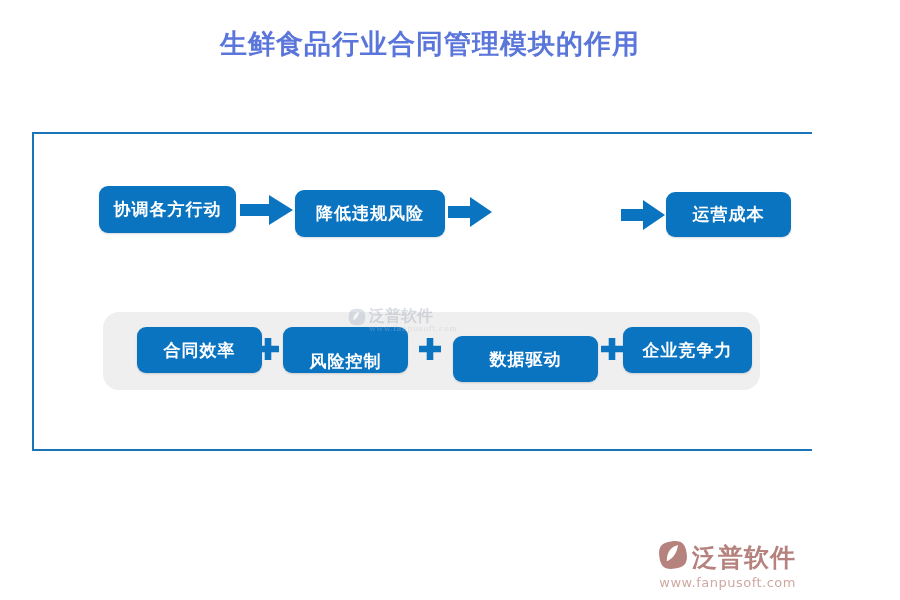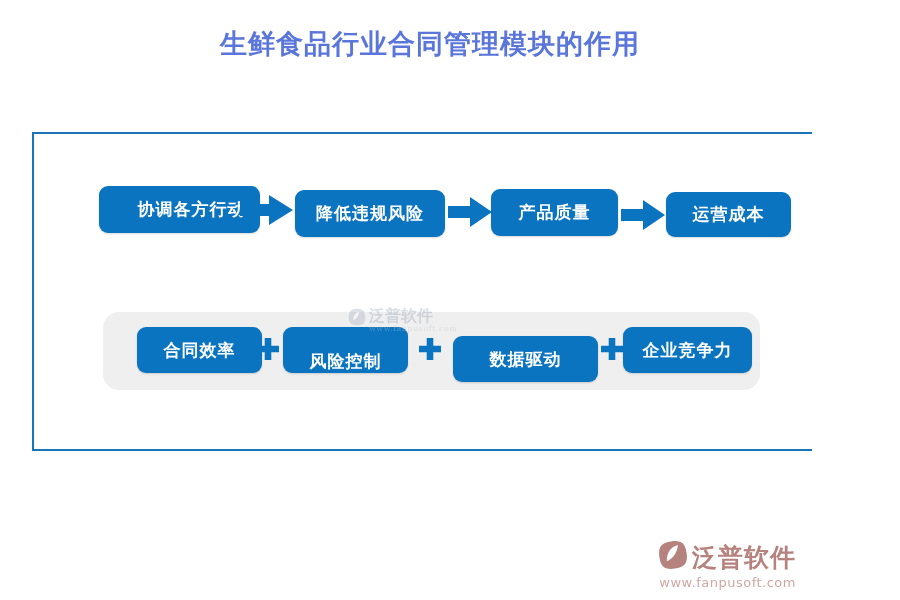--- a/index.html
+++ b/index.html
@@ -45,43 +45,40 @@
 </style>
 </head>
 <body>
 
 <div class="stage">
 
   <div class="page-title">生鲜食品行业合同管理模块的作用</div>
 
   <div class="outer-frame">
 
-    <div class="flow-box" style="left:65px;top:52px;width:137px;height:47px;padding-left:24px;">
+    <div class="flow-box" style="left:65px;top:52px;width:137px;height:47px;">
       <span>协调各方行动</span>
     </div>
 
     <div class="arrow" style="left:206px;top:61px;">
       <svg width="53" height="30" viewBox="0 0 53 30">
         <polygon points="0,9 29,9 29,0 53,15 29,30 29,21 0,21" fill="#0a74c1"></polygon>
       </svg>
     </div>
 
     <div class="flow-box" style="left:261px;top:56px;width:150px;height:47px;text-align:right;">
       <span>降低违规风险</span>
     </div>
 
     <div class="arrow" style="left:414px;top:63px;">
       <svg width="44" height="30" viewBox="0 0 44 30">
         <polygon points="0,9 22,9 22,0 44,15 22,30 22,21 0,21" fill="#0a74c1"></polygon>
       </svg>
     </div>
 
-    <div class="flow-box" style="left:457px;top:55px;width:127px;height:47px;">
-      <span>产品质量</span>
-    </div>
 
     <div class="arrow" style="left:587px;top:66px;">
       <svg width="44" height="30" viewBox="0 0 44 30">
         <polygon points="0,9 22,9 22,0 44,15 22,30 22,21 0,21" fill="#0a74c1"></polygon>
       </svg>
     </div>
 
     <div class="flow-box" style="left:632px;top:58px;width:125px;height:45px;">
       <span>运营成本</span>
     </div>

